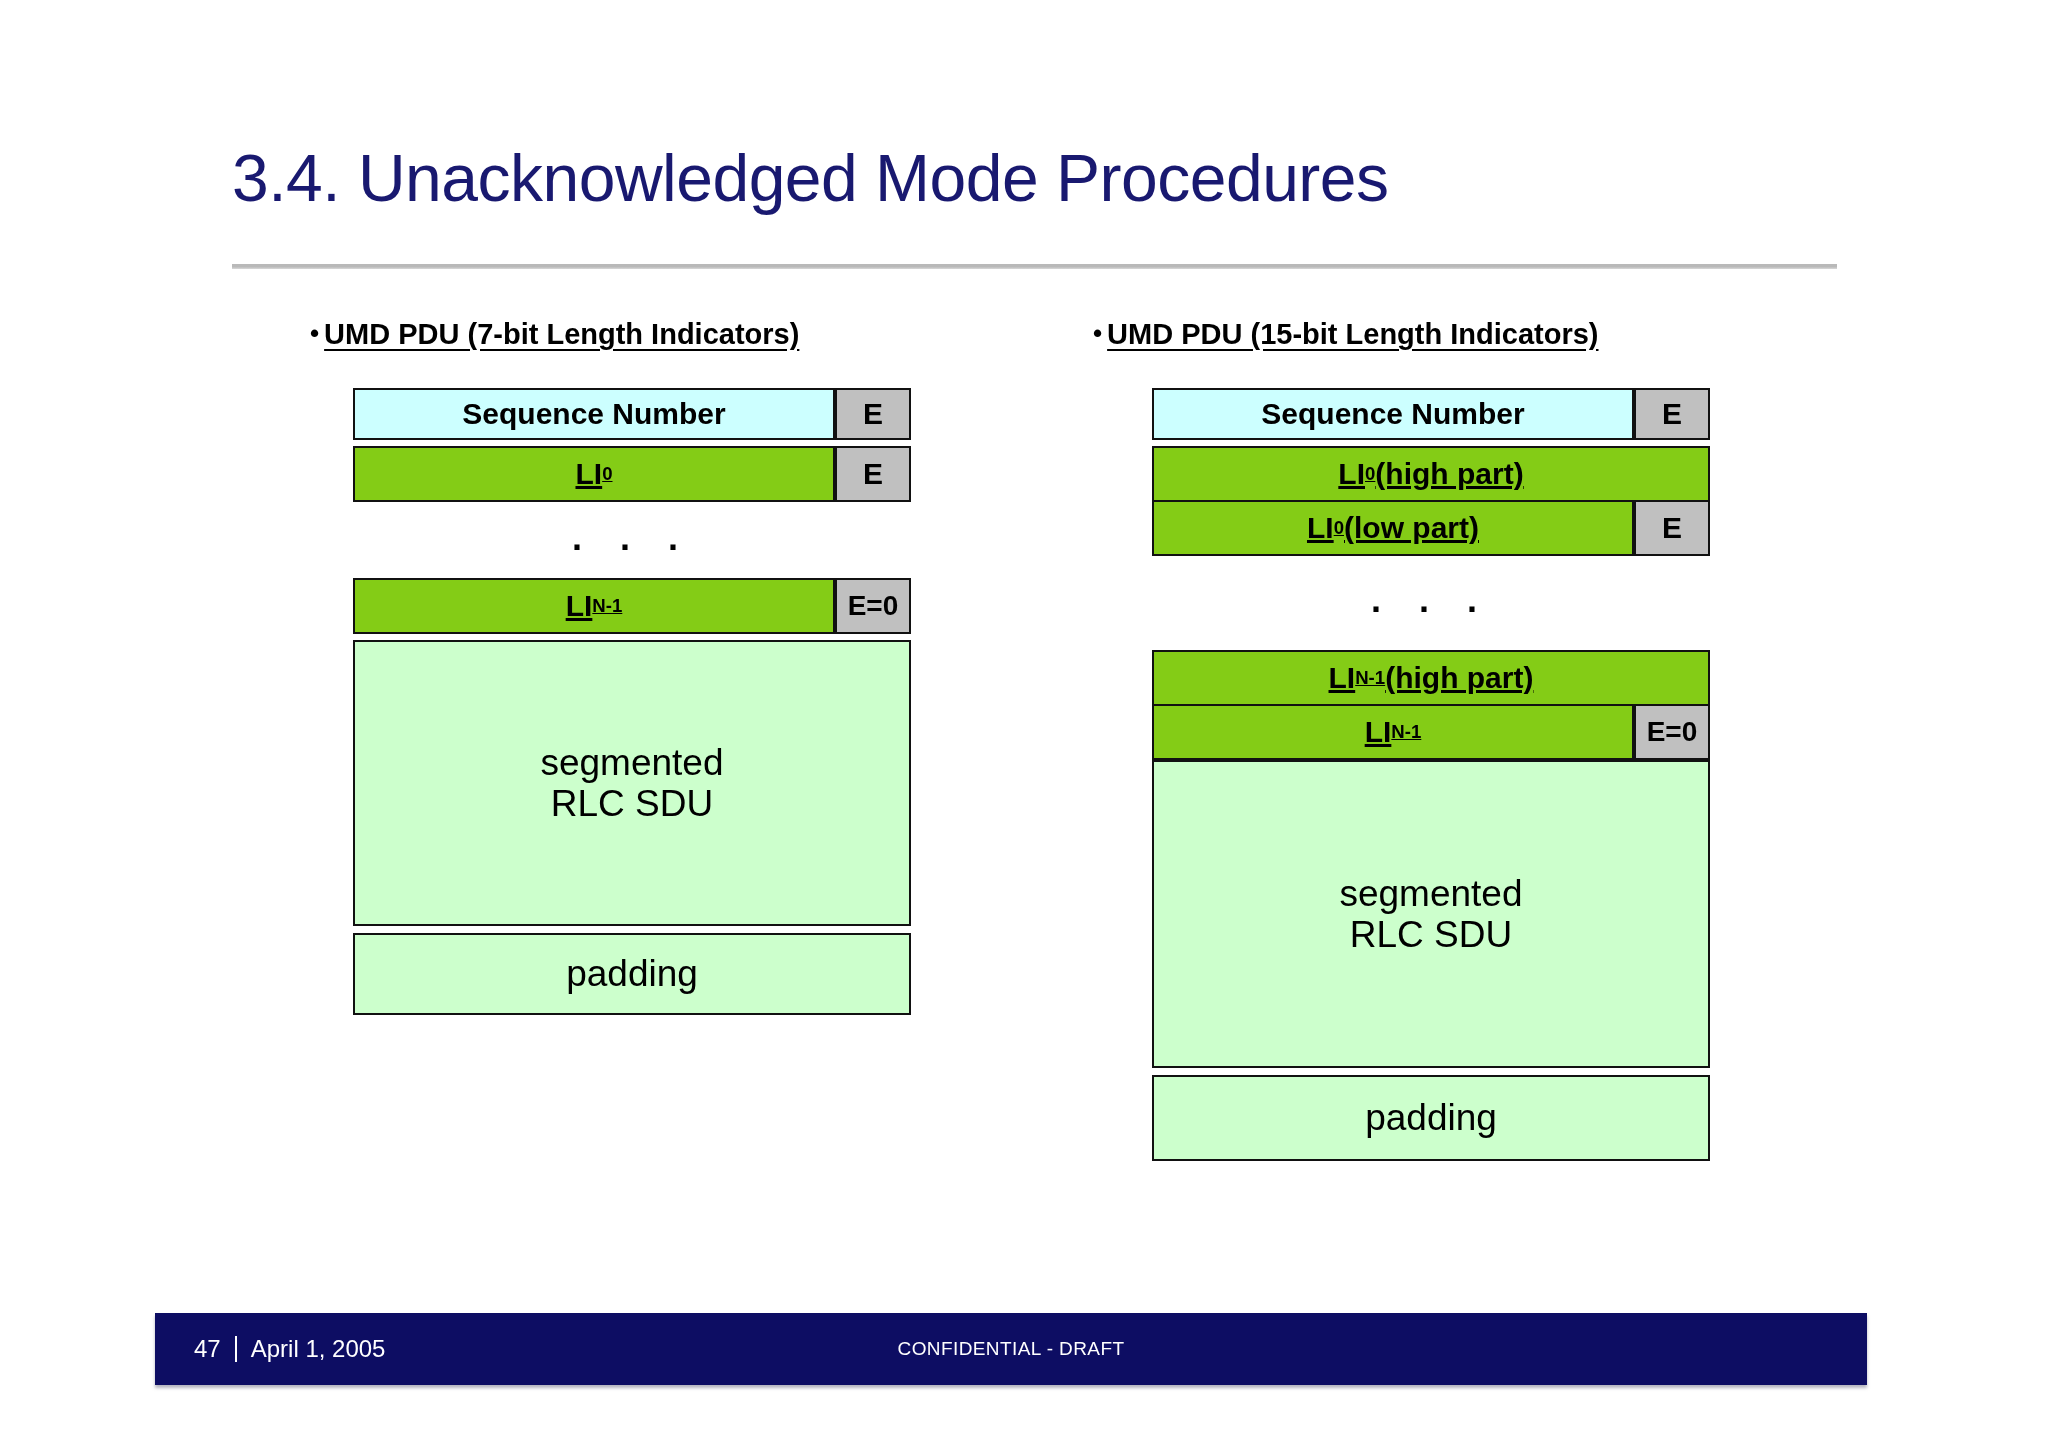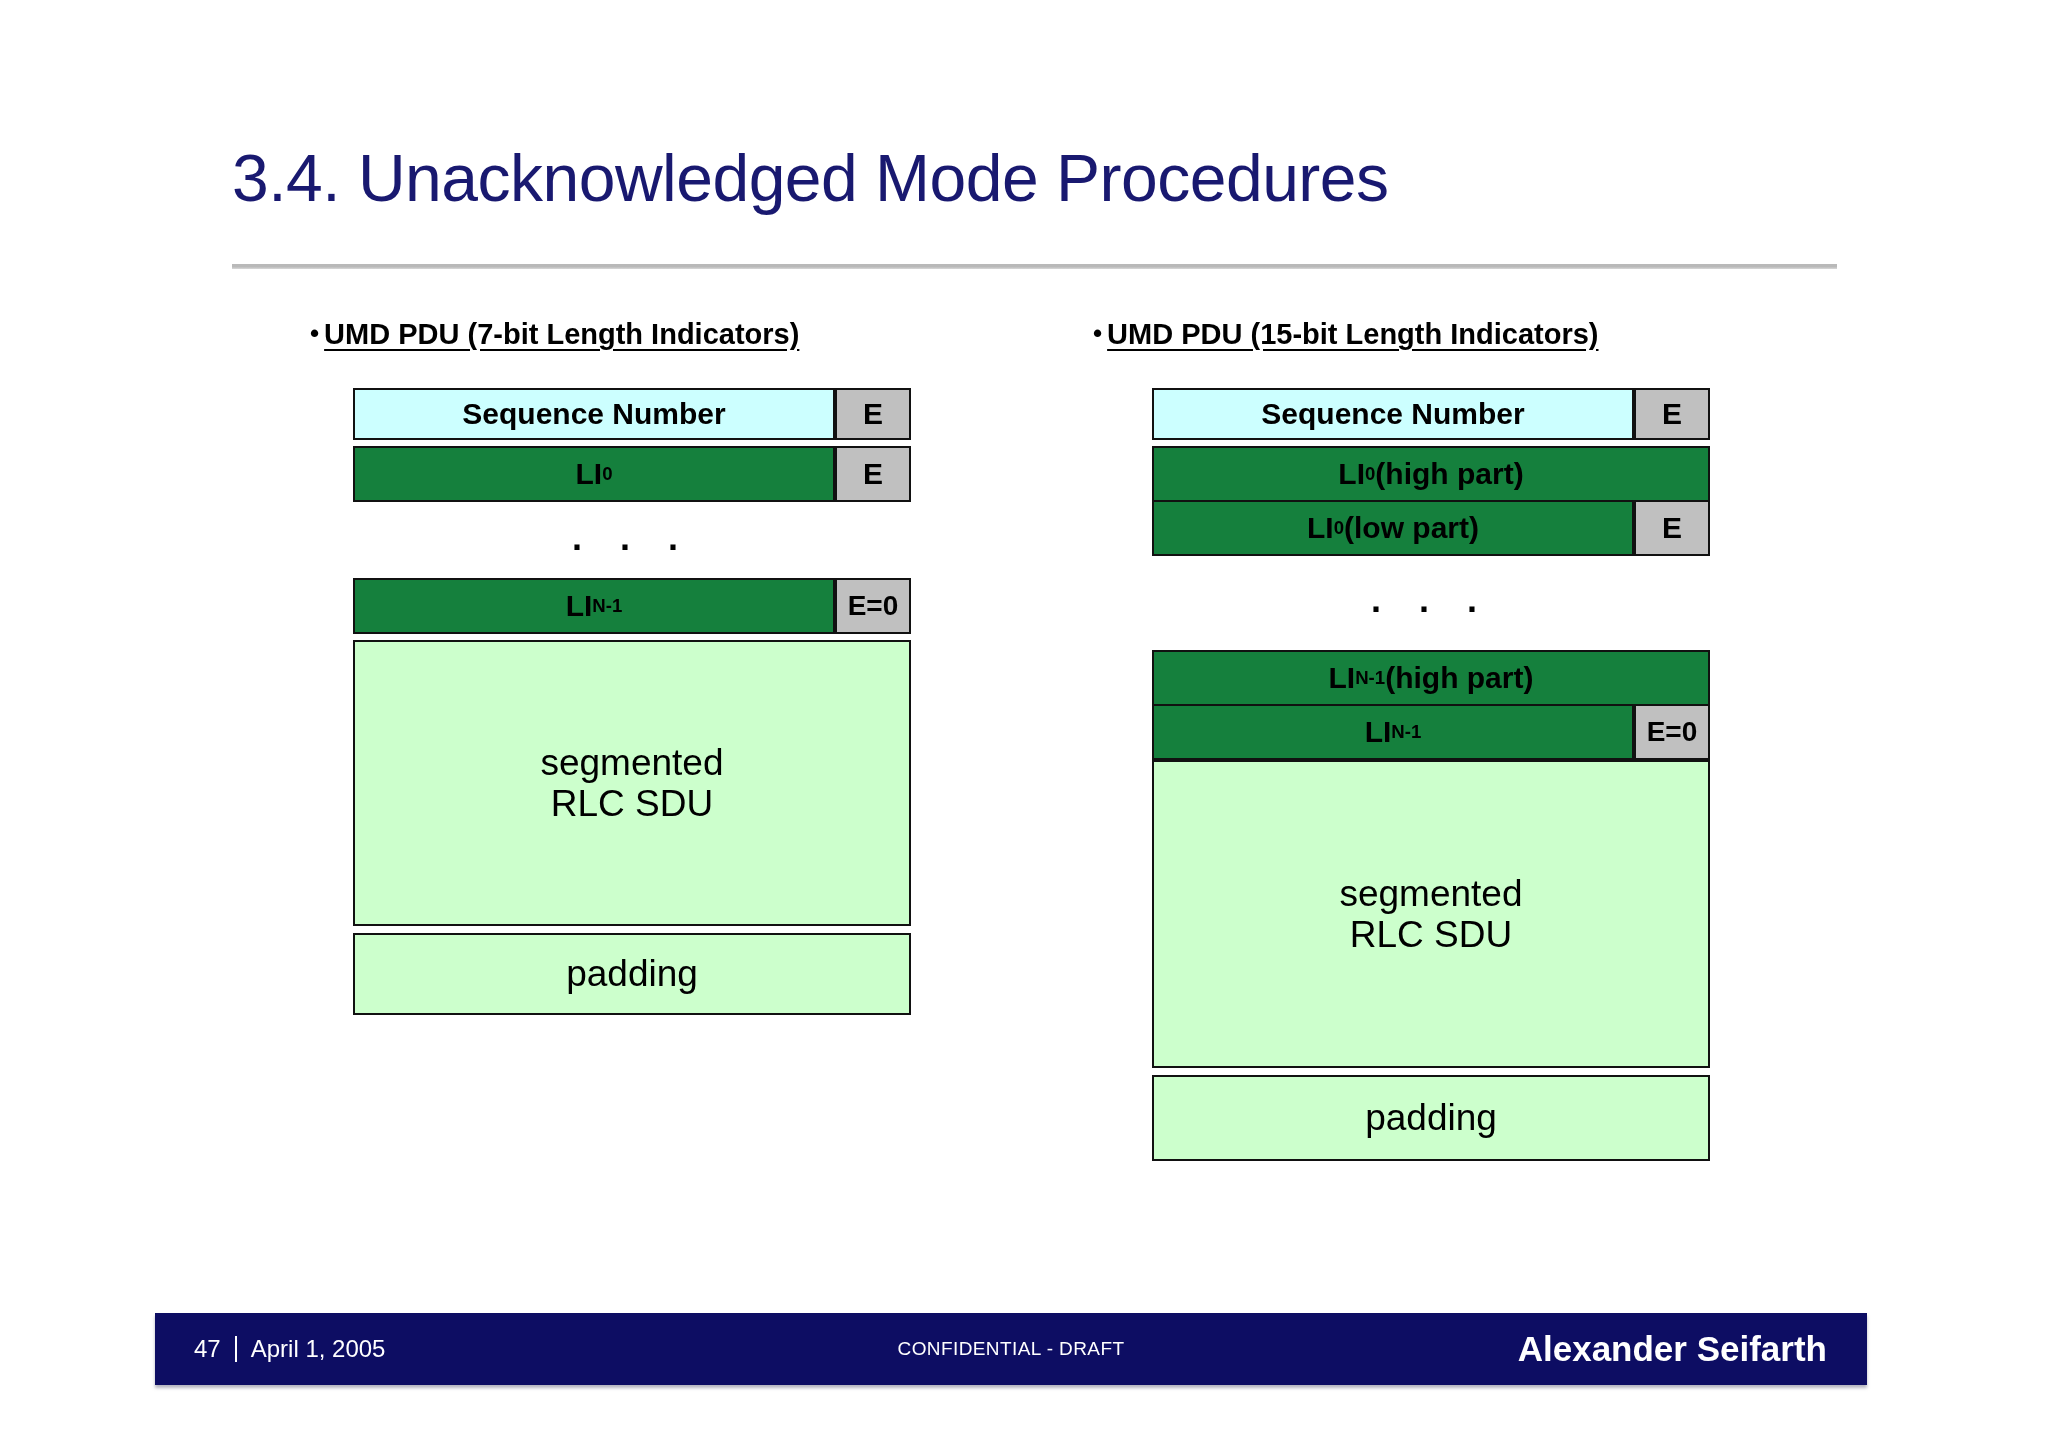--- a/index.html
+++ b/index.html
@@ -80,21 +80,21 @@
     font-weight: bold;
     font-size: 30px;
     color: #000000;
     line-height: 1;
   }
   .cell.main  { flex: 1 1 auto; }
   .cell.ecell { flex: 0 0 76px; background: #c0c0c0; }
   .cell.ecell.wide { flex: 0 0 76px; font-size: 28px; }
 
   .c-cyan   { background: #ccffff; }
-  .c-yellow { background: #15803d; }
+  .c-yellow { background: #84cc16; text-decoration: underline; }
 
   .h42 { height: 52px; }
   .h46 { height: 56px; }
 
   
   .stack .row + .row { margin-top: -2px; }
 
   .sub { font-size: 0.62em; vertical-align: -0.32em; font-weight: bold; }
   .paren { font-weight: bold; }
 
@@ -300,14 +300,13 @@
   </div>
 </div>
 
 <div id="footer">
   <div id="footer-left">
     <span>47</span>
     <span class="divider"></span>
     <span>April 1, 2005</span>
   </div>
   <div id="footer-center">CONFIDENTIAL - DRAFT</div>
-  <div id="footer-right">Alexander Seifarth</div>
 </div>
 
 </body></html>

